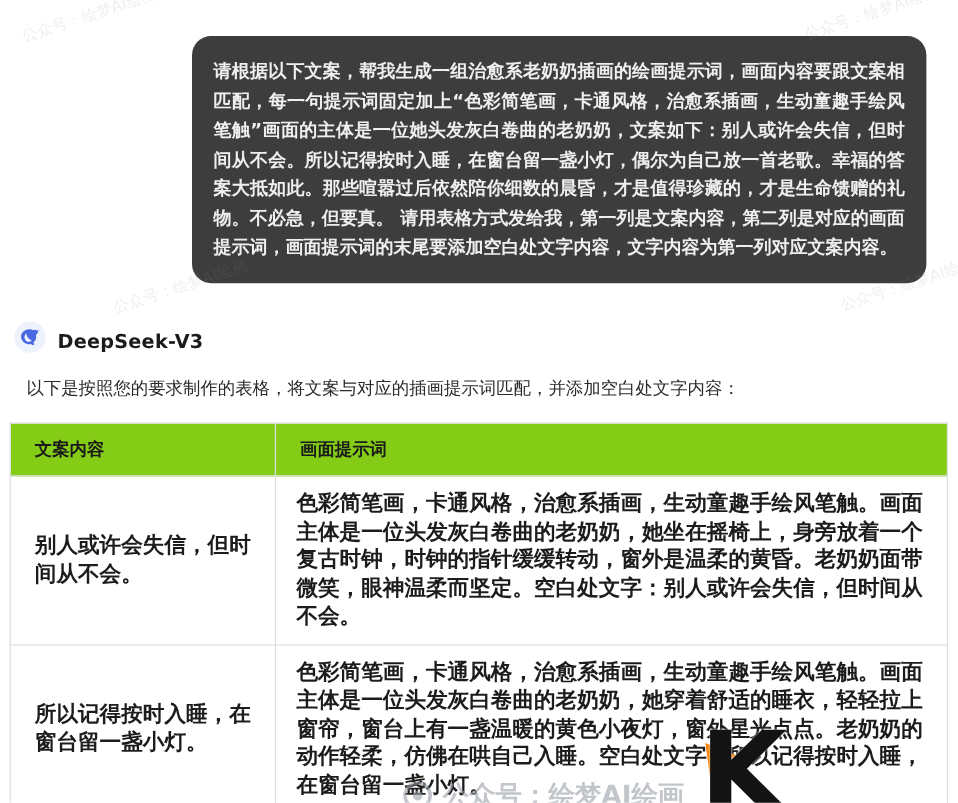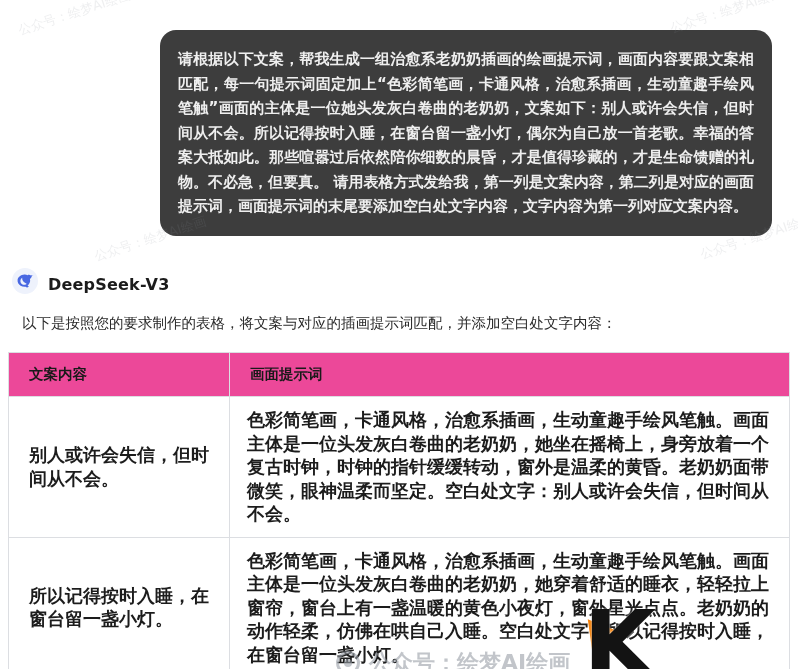--- a/index.html
+++ b/index.html
@@ -68,21 +68,21 @@
     border-collapse:collapse;
     table-layout:fixed;
     background:#fff;
   }
   .result-table th, .result-table td {
     border:1px solid #dcdee2;
     vertical-align:middle;
     text-align:left;
   }
   .result-table th {
-    background:#ec4899;
+    background:#84cc16;
     font-size:14.5px;
     font-weight:700;
     color:#1a1a1a;
     padding:12px 20px;
     height:43px;
     font-family:Liberation Mono, monospace;
   }
   .result-table td {
     font-size:18px;
     font-weight:600;

